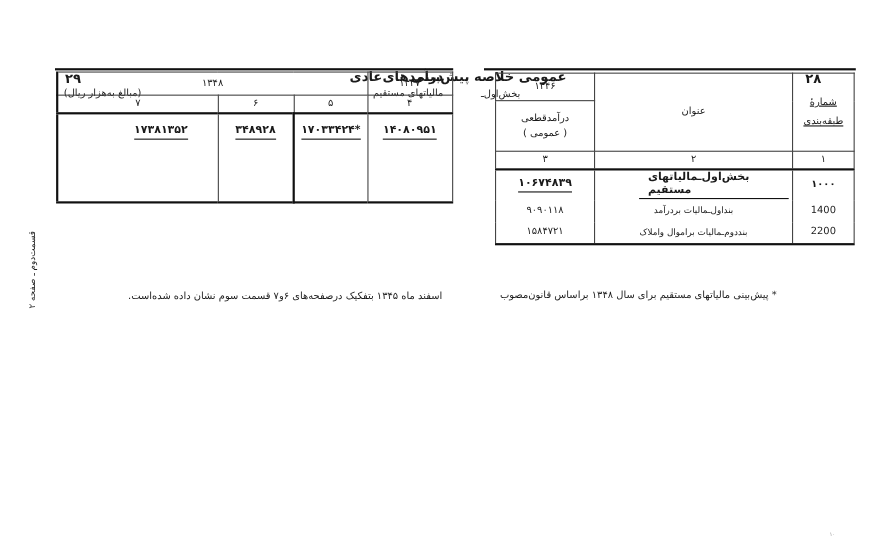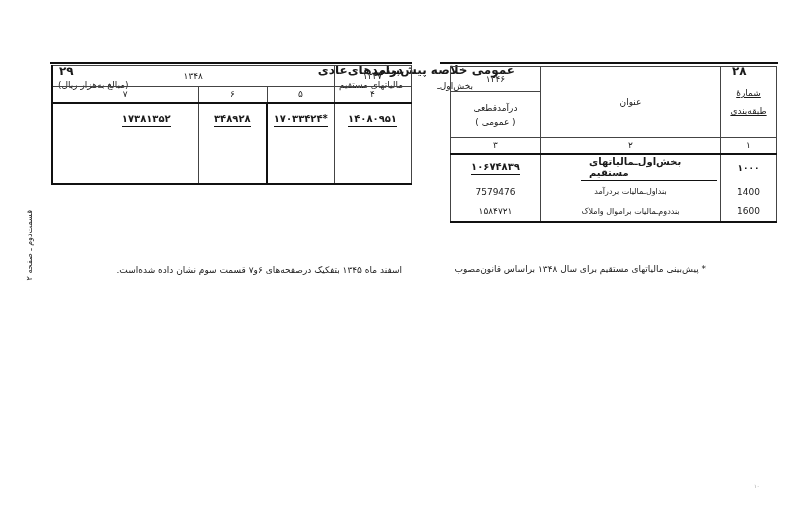--- a/index.html
+++ b/index.html
@@ -61,24 +61,24 @@
     <td style="border-bottom:none; border-top:2px solid #111; text-align:left; padding-left:40px;">
       <span class="uline num-bold" style="font-size:10px; padding-left:8px;">بخش‌اول‌ـمالیاتهای مستقیم</span>
     </td>
     <td class="l" style="border-bottom:none; border-top:2px solid #111;">
       <span class="uline num-bold">۱۰۶۷۴۸۳۹</span>
     </td>
   </tr>
   <tr style="height:20px">
     <td class="r num" style="border-top:none; border-bottom:none;">1400</td>
     <td class="r" style="border-top:none; border-bottom:none; font-size:8px;">بنداول‌ـمالیات بردرآمد</td>
-    <td class="l num" style="border-top:none; border-bottom:none;">7579476</td>
+    <td class="l num" style="border-top:none; border-bottom:none;">۹۰۹۰۱۱۸</td>
   </tr>
   <tr style="height:20px">
-    <td class="r num" style="border-top:none; border-bottom:2px solid #111;">1600</td>
+    <td class="r num" style="border-top:none; border-bottom:2px solid #111;">2200</td>
     <td class="r" style="border-top:none; border-bottom:2px solid #111; font-size:8px;">بنددوم‌ـمالیات براموال واملاک</td>
     <td class="l num" style="border-top:none; border-bottom:2px solid #111;">۱۵۸۴۷۲۱</td>
   </tr>
 </tbody>
   </table>
 
 <div class="abs footnote rtl" style="right:94px; top:231px;">* پیش‌بینی مالیاتهای مستقیم برای سال ۱۳۴۸ براساس قانون‌مصوب</div>
 
 <div class="abs pageno" style="left:59px; top:31px;">۲۹</div>
 <div class="abs title rtl" style="right:397px; top:30px;">درآمدهای‌عادی</div>

